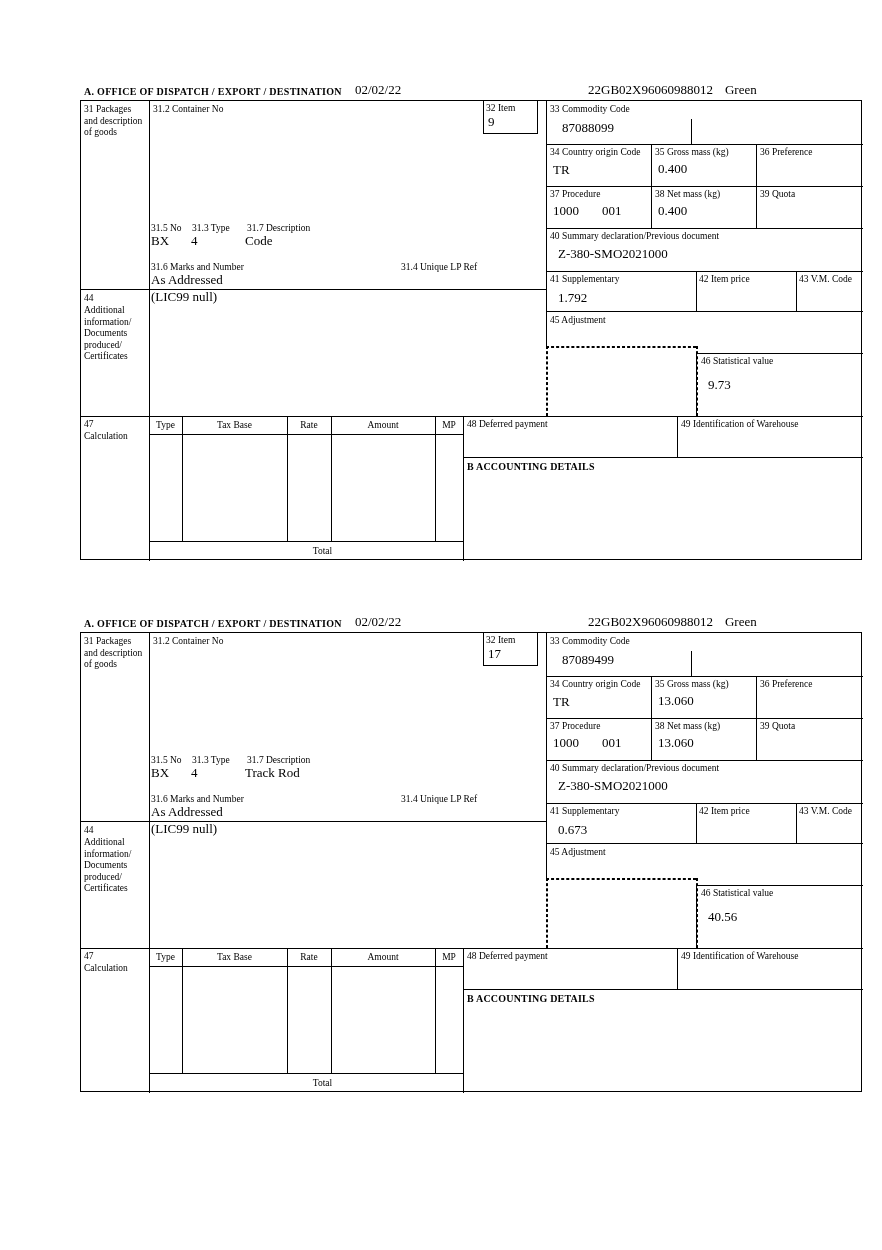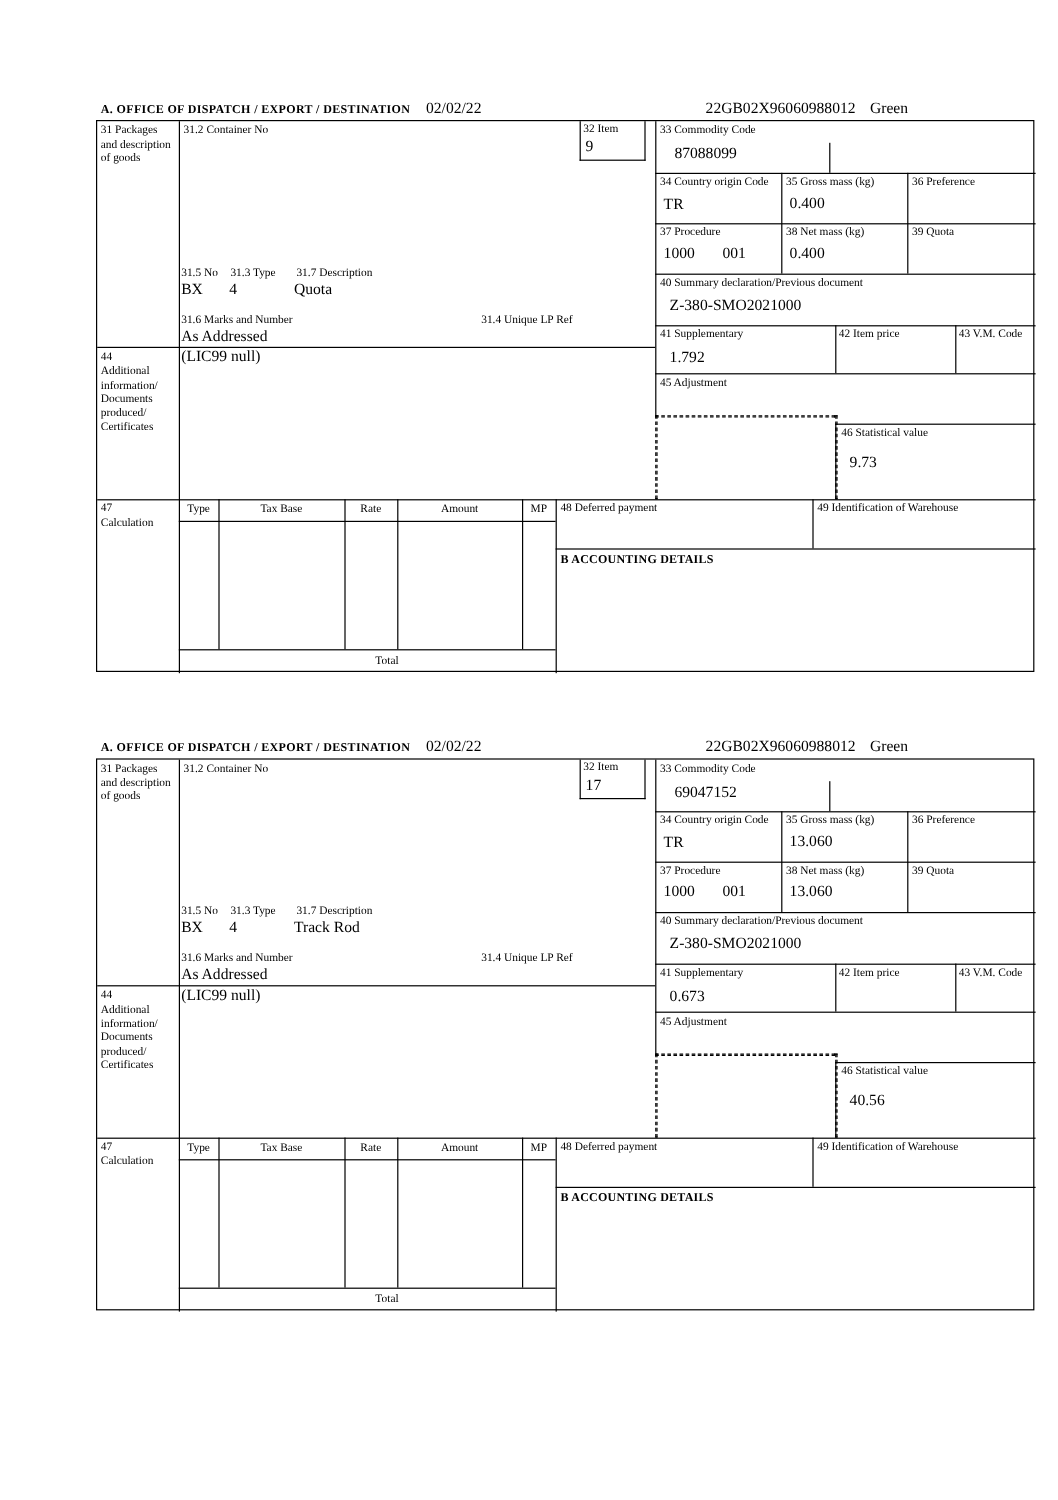--- a/index.html
+++ b/index.html
@@ -88,21 +88,21 @@
       <div class="lbl" style="left:574px;top:88px">38 Net mass (kg)</div>
       <div class="val" style="left:577px;top:103px">0.400</div>
       <div class="lbl" style="left:679px;top:88px">39 Quota</div>
       <div class="lbl" style="left:469px;top:130px">40 Summary declaration/Previous document</div>
       <div class="val" style="left:477px;top:146px">Z-380-SMO2021000</div>
       <div class="lbl" style="left:70px;top:122px">31.5 No</div>
       <div class="lbl" style="left:111px;top:122px">31.3 Type</div>
       <div class="lbl" style="left:166px;top:122px">31.7 Description</div>
       <div class="val" style="left:70px;top:133px">BX</div>
       <div class="val" style="left:110px;top:133px">4</div>
-      <div class="val" style="left:164px;top:133px">Quota</div>
+      <div class="val" style="left:164px;top:133px">Code</div>
       <div class="lbl" style="left:70px;top:161px">31.6 Marks and Number</div>
       <div class="lbl" style="left:320px;top:161px">31.4 Unique LP Ref</div>
       <div class="val" style="left:70px;top:172px">As Addressed</div>
       <div class="lbl" style="left:469px;top:173px">41 Supplementary</div>
       <div class="val" style="left:477px;top:190px">1.792</div>
       <div class="lbl" style="left:618px;top:173px">42 Item price</div>
       <div class="lbl" style="left:718px;top:173px">43 V.M. Code</div>
       <div class="lbl" style="left:469px;top:214px">45 Adjustment</div>
       <div class="lbl" style="left:3px;top:192px">44</div>
       <div class="lbl wrap" style="left:3px;top:204px;width:58px">Additional information/ Documents produced/ Certificates</div>
@@ -161,21 +161,21 @@
       <div class="hline" style="left:68px;top:333px;width:314px"></div>
       <div class="hline" style="left:68px;top:440px;width:314px"></div>
       <div class="hline" style="left:382px;top:356px;width:400px"></div>
       <div class="vline" style="left:596px;top:315px;height:41px"></div>
 
       <div class="lbl wrap" style="left:3px;top:3px;width:62px">31 Packages and description of goods</div>
       <div class="lbl" style="left:72px;top:3px">31.2 Container No</div>
       <div class="lbl" style="left:405px;top:2px">32 Item</div>
       <div class="val" style="left:407px;top:14px">17</div>
       <div class="lbl" style="left:469px;top:3px">33 Commodity Code</div>
-      <div class="val" style="left:481px;top:20px">69047152</div>
+      <div class="val" style="left:481px;top:20px">87089499</div>
       <div class="lbl" style="left:469px;top:46px">34 Country origin Code</div>
       <div class="val" style="left:472px;top:62px">TR</div>
       <div class="lbl" style="left:574px;top:46px">35 Gross mass (kg)</div>
       <div class="val" style="left:577px;top:61px">13.060</div>
       <div class="lbl" style="left:679px;top:46px">36 Preference</div>
       <div class="lbl" style="left:469px;top:88px">37 Procedure</div>
       <div class="val" style="left:472px;top:103px">1000</div>
       <div class="val" style="left:521px;top:103px">001</div>
       <div class="lbl" style="left:574px;top:88px">38 Net mass (kg)</div>
       <div class="val" style="left:577px;top:103px">13.060</div>

